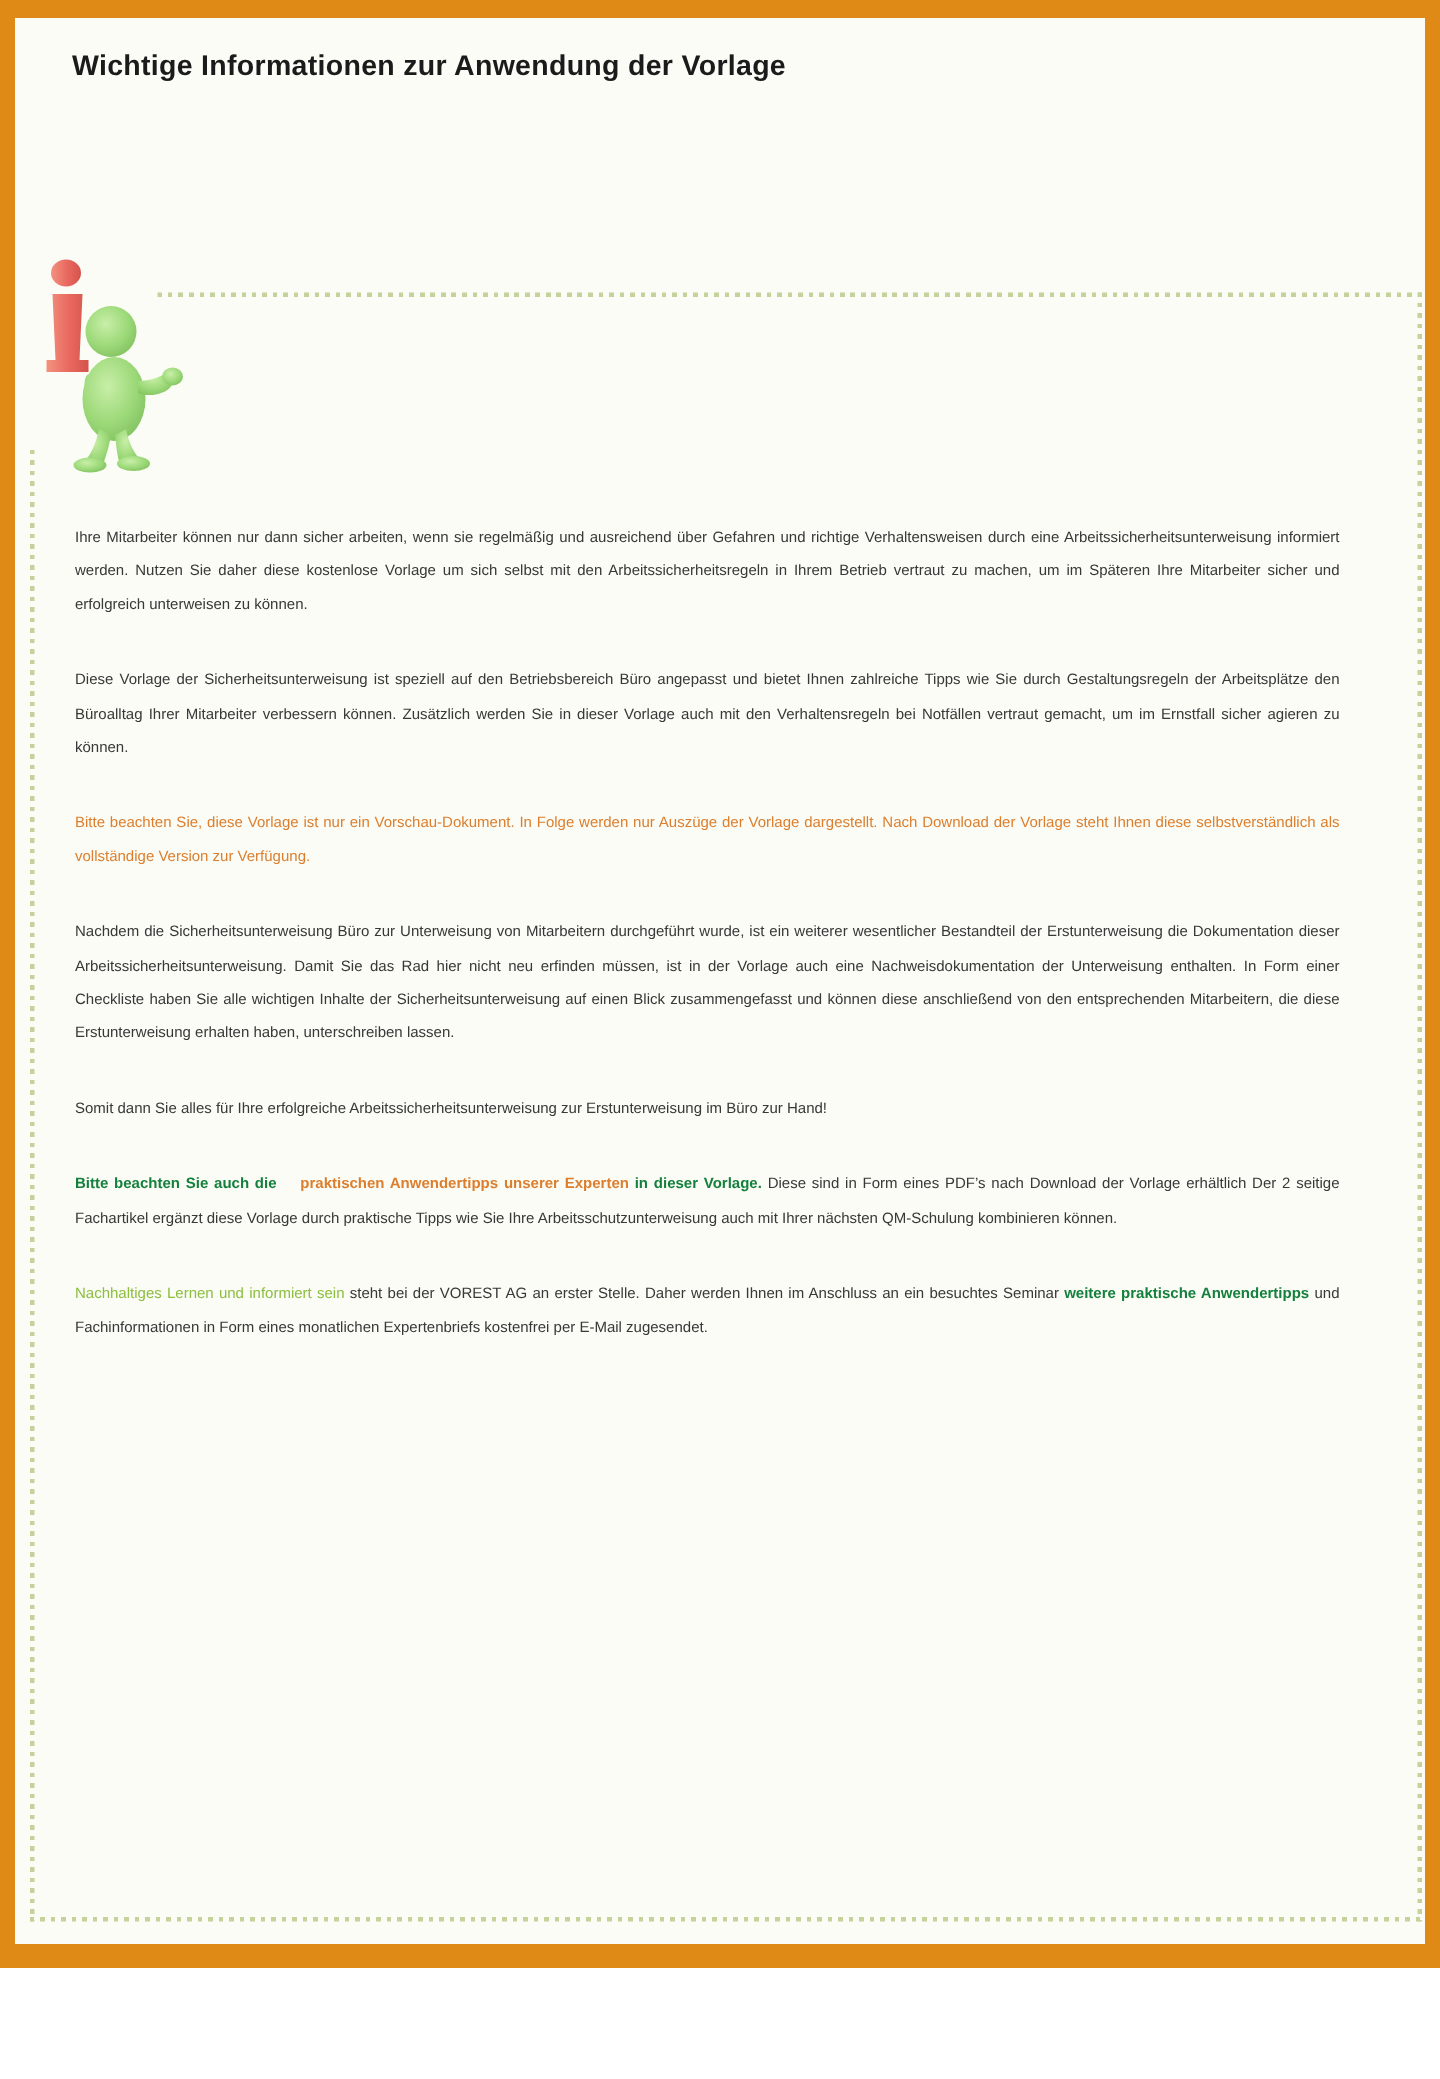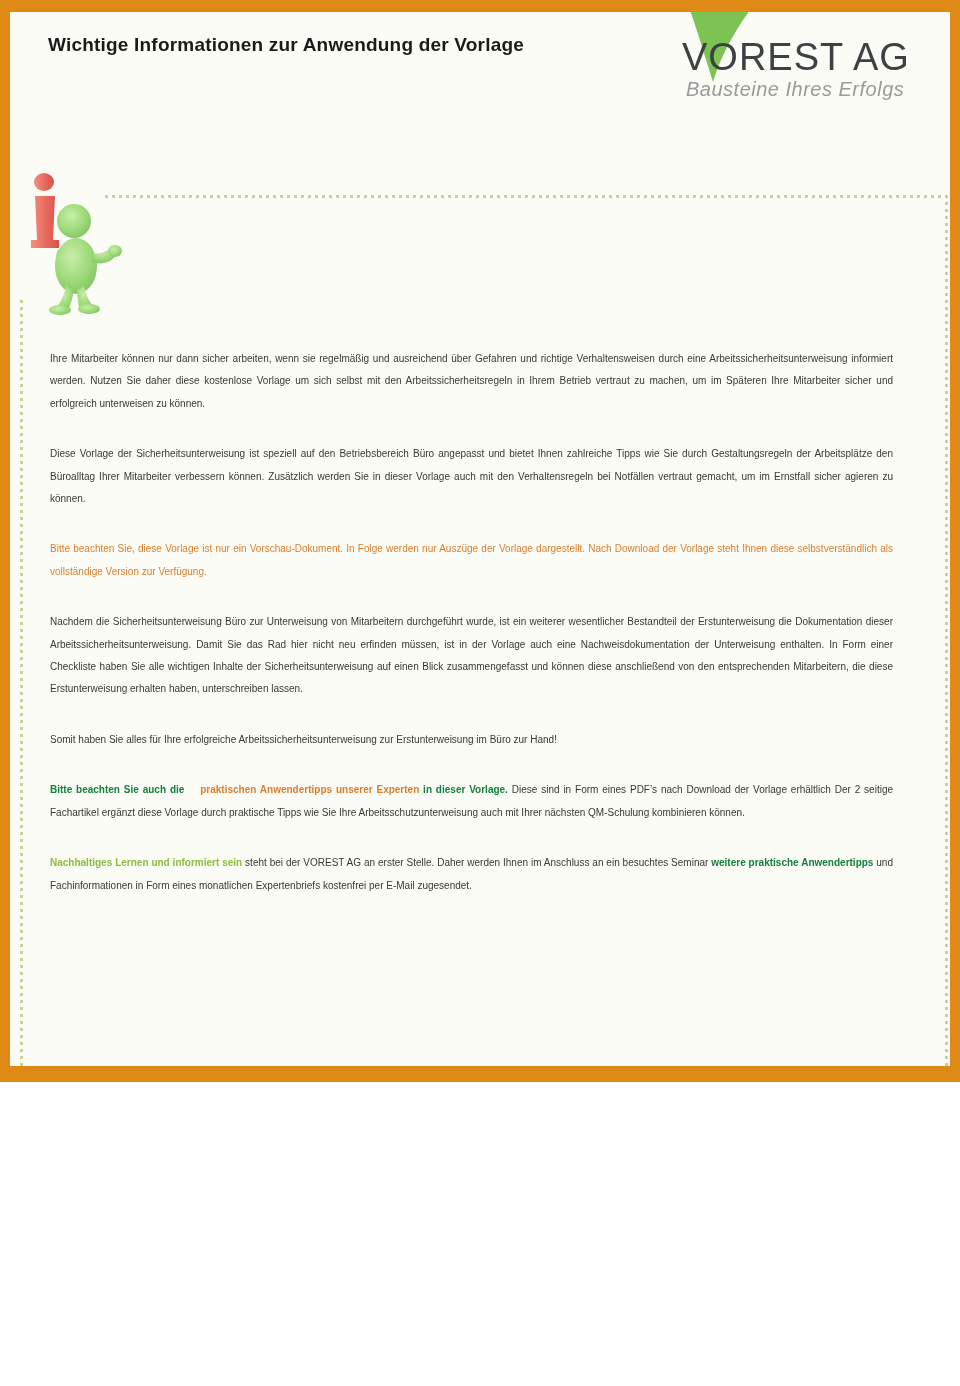--- a/index.html
+++ b/index.html
@@ -1,18 +1,18 @@
 <!DOCTYPE html>
 <html><head>
 <meta charset="utf-8">
 <style>
   html,body{margin:0;padding:0;background:#fff;}
   .page{
     position:relative;
-    width:960px;height:1082px;
+    width:960px;height:1312px;
     box-sizing:border-box;
     border-style:solid;
     border-color:#df8a16;
     border-width:12px 10px 16px 10px;
     background:#fafcf5;
     font-family:"Liberation Sans","DejaVu Sans",sans-serif;
     overflow:hidden;
   }
   
   .doc-title{
@@ -53,46 +53,39 @@
   .content{
     position:absolute;left:40px;right:57px;top:336px;
   }
   .content p{
     margin:0 0 28px 0;
     font-size:10px;line-height:22.4px;color:#383838;
     text-align:justify;
   }
   .run-bold{font-weight:bold;color:#15803d;}
   .run-orange{font-weight:bold;color:#dc7e2e;margin-left:12px;}
-  .run-green{font-weight:bold;color:#8cbe3f;}
+  .run-green{font-weight:normal;color:#8cbe3f;}
   p.p-orange{font-weight:normal;color:#dc7e2e;}
   
   .watermark{
     position:absolute;left:32px;top:1317px;
     font-size:13px;color:#e4e9db;letter-spacing:0.4px;
   }
   .footer-smudge{
     position:absolute;left:428px;top:1352px;width:100px;height:9px;
     background:#dfe3dc;opacity:.5;filter:blur(3px);border-radius:4px;
   }
 </style>
 </head>
 <body>
 
 <div class="page">
 
   <div class="doc-title">Wichtige Informationen zur Anwendung der Vorlage</div>
 
-  <div class="logo">
-    <svg class="logo-wedge" width="70" height="80" viewBox="0 0 70 80">
-      <path d="M2,0 L62,0 C46,22 32,48 25,72 C17,46 9,20 2,0 Z" fill="#7cc353"></path>
-    </svg>
-    <div class="logo-name">VOREST AG</div>
-    <div class="logo-tagline">Bausteine Ihres Erfolgs</div>
-  </div>
 
   <div class="dots-h" id="dots-top"></div>
   <div class="dots-v" id="dots-left"></div>
   <div class="dots-v" id="dots-right"></div>
   <div class="dots-h" id="dots-bottom"></div>
 
   <svg class="info-figure" width="110" height="160" viewBox="0 0 110 160">
     <defs>
       <radialGradient id="gBody" cx="40%" cy="35%" r="75%">
         <stop offset="0%" stop-color="#c8efa8"></stop>
@@ -131,21 +124,21 @@
     <p>
       <span>Diese Vorlage der Sicherheitsunterweisung ist speziell auf den Betriebsbereich Büro angepasst und bietet Ihnen zahlreiche Tipps wie Sie durch Gestaltungsregeln der Arbeitsplätze den Büroalltag Ihrer Mitarbeiter verbessern können. Zusätzlich werden Sie in dieser Vorlage auch mit den Verhaltensregeln bei Notfällen vertraut gemacht, um im Ernstfall sicher agieren zu können.</span>
     </p>
     <p class="p-orange">
       <span>Bitte beachten Sie, diese Vorlage ist nur ein Vorschau-Dokument. In Folge werden nur Auszüge der Vorlage dargestellt. Nach Download der Vorlage steht Ihnen diese selbstverständlich als vollständige Version zur Verfügung.</span>
     </p>
     <p>
       <span>Nachdem die Sicherheitsunterweisung Büro zur Unterweisung von Mitarbeitern durchgeführt wurde, ist ein weiterer wesentlicher Bestandteil der Erstunterweisung die Dokumentation dieser Arbeitssicherheitsunterweisung. Damit Sie das Rad hier nicht neu erfinden müssen, ist in der Vorlage auch eine Nachweisdokumentation der Unterweisung enthalten. In Form einer Checkliste haben Sie alle wichtigen Inhalte der Sicherheitsunterweisung auf einen Blick zusammengefasst und können diese anschließend von den entsprechenden Mitarbeitern, die diese Erstunterweisung erhalten haben, unterschreiben lassen.</span>
     </p>
     <p>
-      <span>Somit haben Sie alles für Ihre erfolgreiche Arbeitssicherheitsunterweisung zur Erstunterweisung im Büro zur Hand!</span>
+      <span>Somit dann Sie alles für Ihre erfolgreiche Arbeitssicherheitsunterweisung zur Erstunterweisung im Büro zur Hand!</span>
     </p>
     <p>
       <span class="run-bold">Bitte beachten Sie auch die </span><span class="run-orange">praktischen Anwendertipps unserer Experten</span><span class="run-bold"> in dieser Vorlage.</span><span> Diese sind in Form eines PDF’s nach Download der Vorlage erhältlich Der 2 seitige Fachartikel ergänzt diese Vorlage durch praktische Tipps wie Sie Ihre Arbeitsschutzunterweisung auch mit Ihrer nächsten QM-Schulung kombinieren können.</span>
     </p>
     <p>
       <span class="run-green">Nachhaltiges Lernen und informiert sein</span><span> steht bei der VOREST AG an erster Stelle. Daher werden Ihnen im Anschluss an ein besuchtes Seminar </span><span class="run-bold">weitere praktische Anwendertipps</span><span> und Fachinformationen in Form eines monatlichen Expertenbriefs kostenfrei per E-Mail zugesendet.</span>
     </p>
   </div>
 
   <div class="watermark">Vorlage sicher</div>

